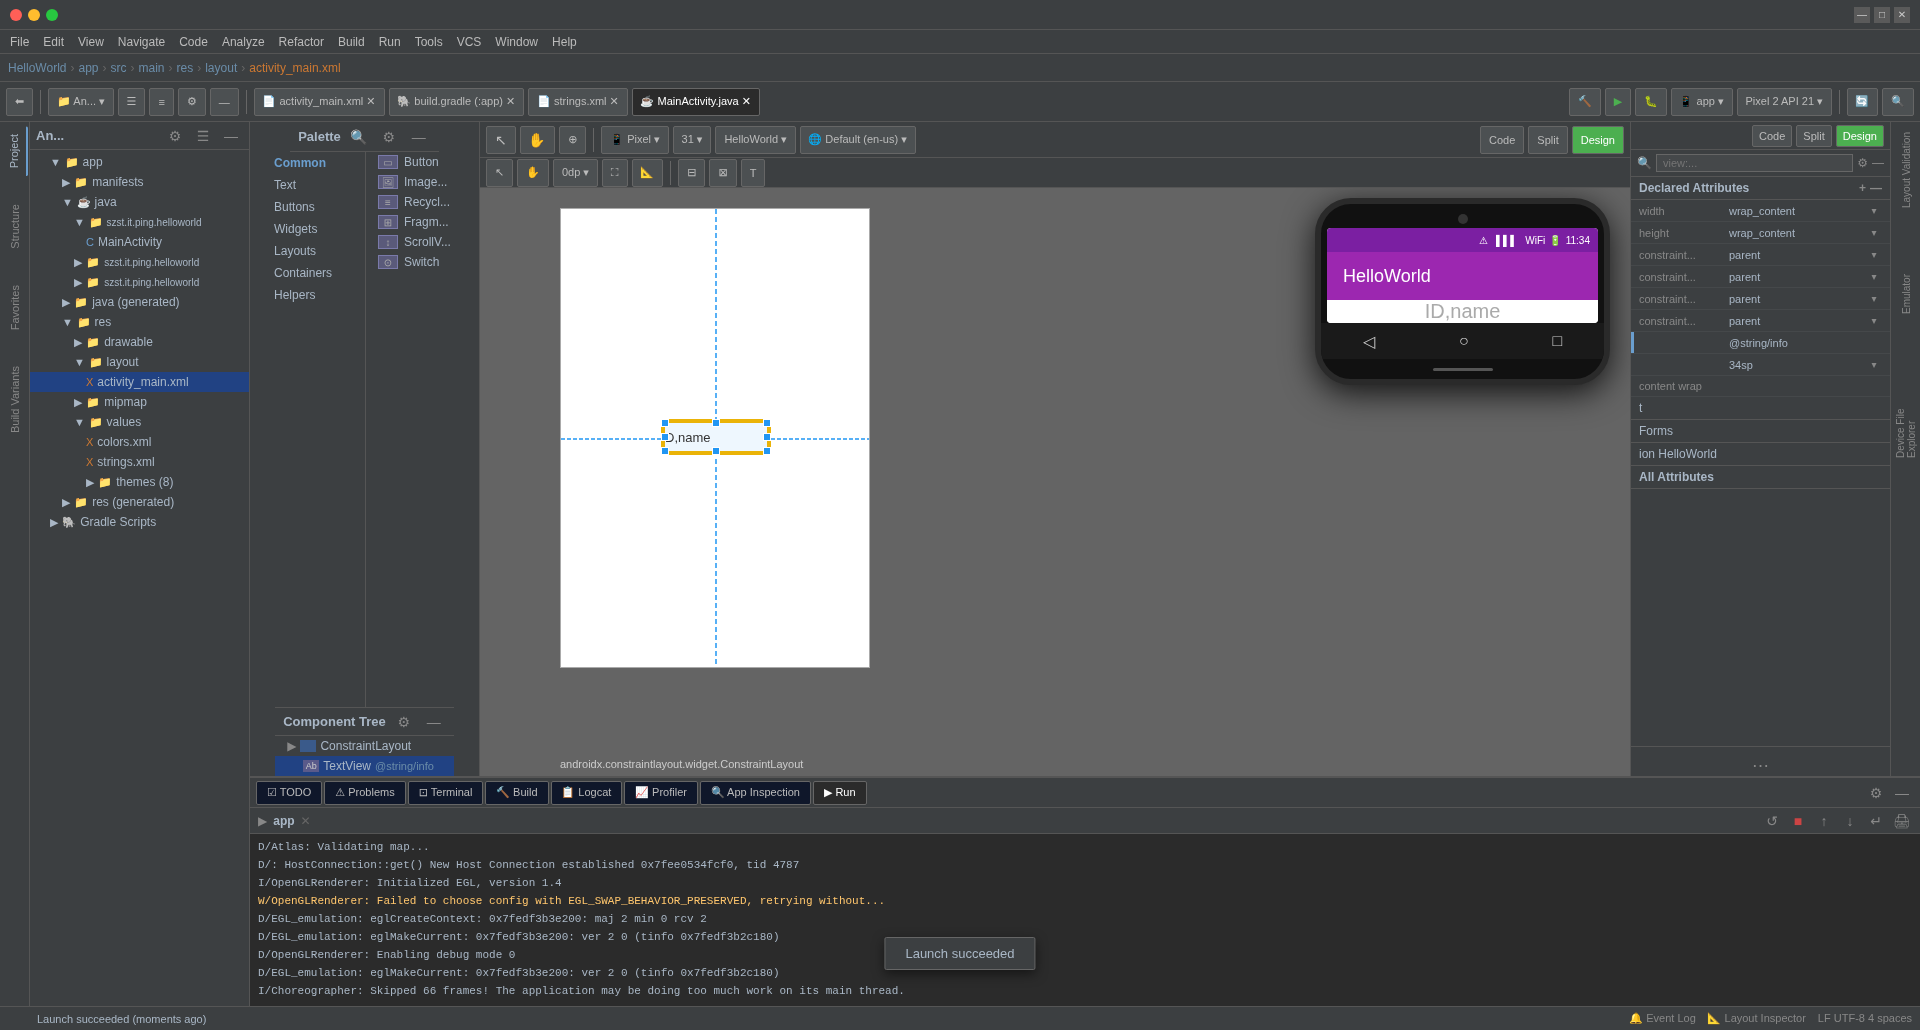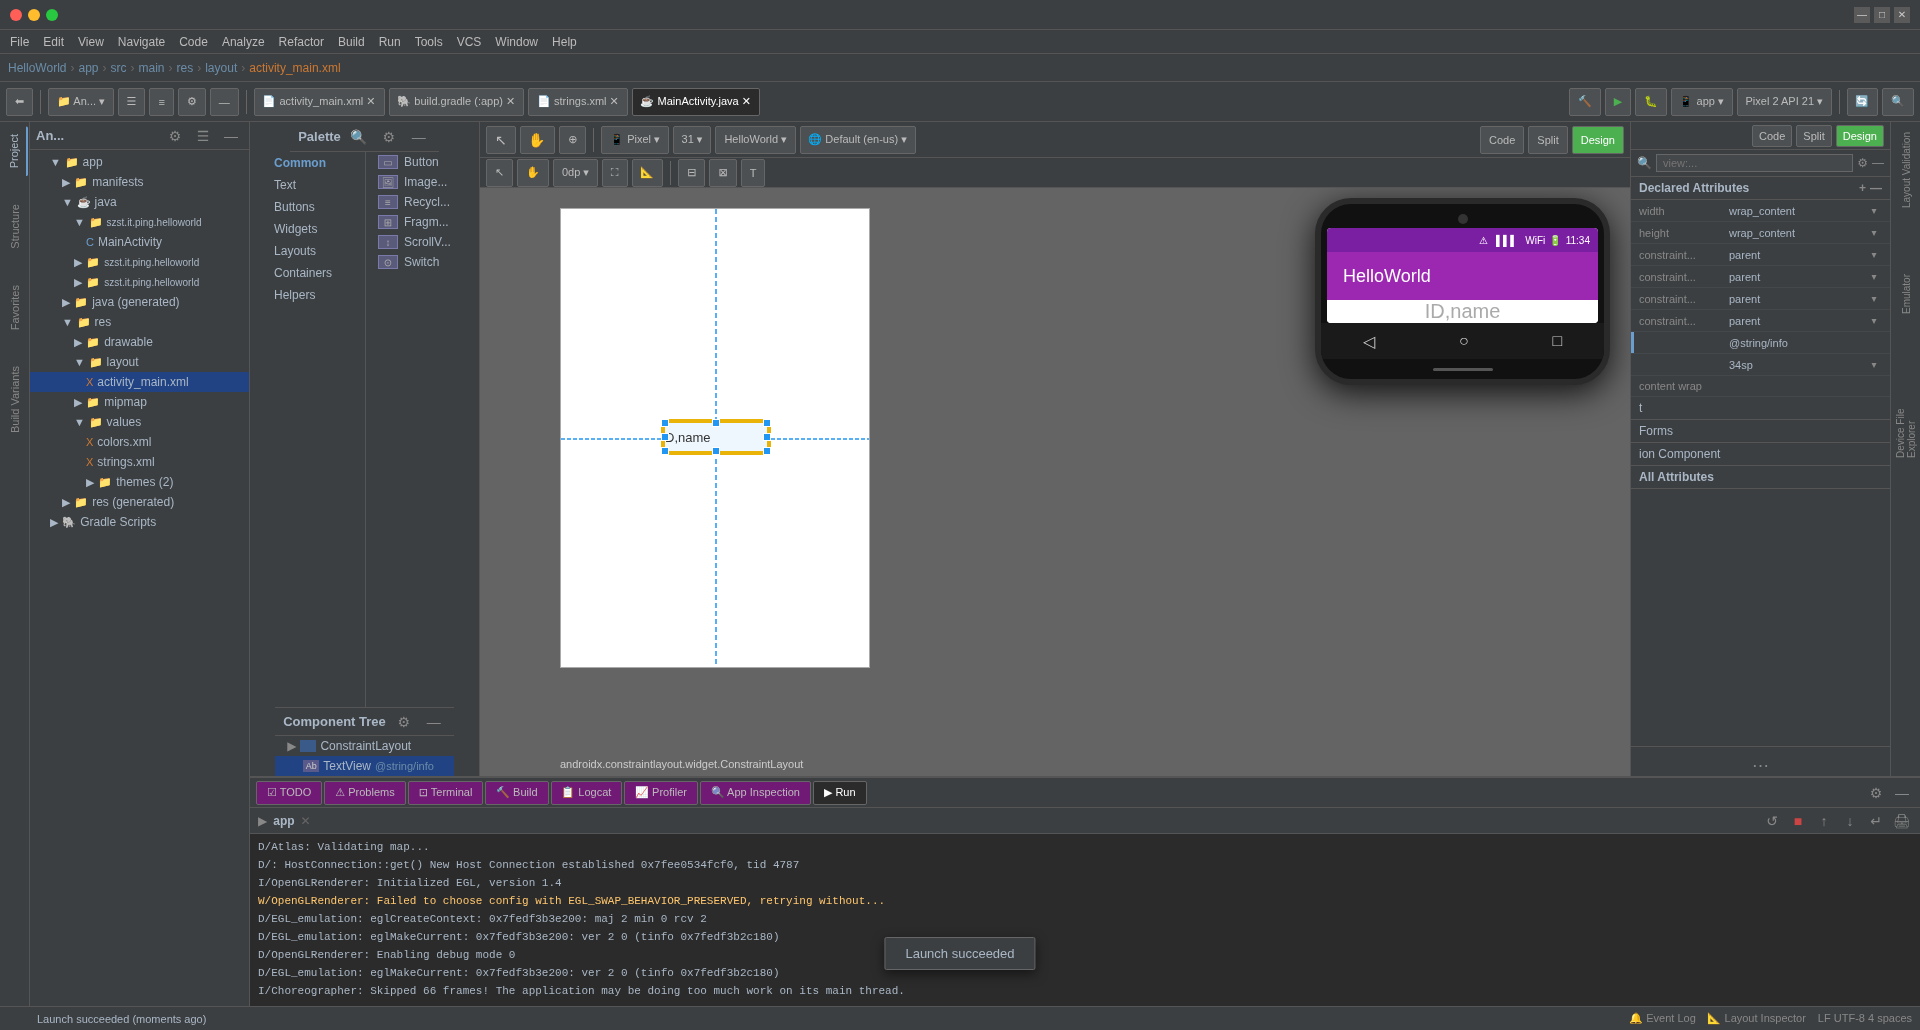--- a/index.html
+++ b/index.html
@@ -256,21 +256,21 @@
       background: #3c3f41;
       display: flex;
       align-items: center;
       padding: 0 6px;
       border-bottom: 1px solid #555;
       gap: 2px;
     }
     .run-tab {
       height: 24px;
       padding: 0 10px;
-      background: #701a75;
+      background: #0f172a;
       border: 1px solid #666;
       border-radius: 2px;
       color: #bbb;
       font-size: 11px;
       cursor: pointer;
       display: flex;
       align-items: center;
       gap: 4px;
     }
     .run-tab.active { background: #2b2b2b; color: #fff; }
@@ -676,21 +676,21 @@
             <span class="icon xml-icon">X</span>
             <span>strings.xml</span>
         </div>
         <div class="tree-item">
           <span class="indent"></span>
             <span class="indent"></span>
             <span class="indent"></span>
             <span class="indent"></span>
             <span class="icon">▶</span>
             <span class="icon folder-icon">📁</span>
-            <span>themes (2)</span>
+            <span>themes (8)</span>
         </div>
         <div class="tree-item">
           <span class="indent"></span>
             <span class="indent"></span>
             <span class="icon">▶</span>
             <span class="icon" style="color:#888;">📁</span>
             <span>res (generated)</span>
         </div>
         <div class="tree-item">
           <span class="indent"></span>
@@ -935,21 +935,21 @@
             <span class="attr-value">34sp</span>
             <span class="attr-dropdown">▾</span>
           </div>
 
           <div style="padding:4px 8px; font-size:11px; color:#888; border-bottom:1px solid #45484a;">
             <span>content wrap</span>
           </div>
 
           <div style="padding:4px 8px; font-size:12px; color:#a9b7c6; border-bottom:1px solid #555; cursor:pointer;">t</div>
           <div style="padding:4px 8px; font-size:12px; color:#a9b7c6; border-bottom:1px solid #555; cursor:pointer;">Forms</div>
-          <div style="padding:4px 8px; font-size:12px; color:#a9b7c6; border-bottom:1px solid #555; cursor:pointer;">ion Component</div>
+          <div style="padding:4px 8px; font-size:12px; color:#a9b7c6; border-bottom:1px solid #555; cursor:pointer;">ion HelloWorld</div>
           <div style="padding:4px 8px; font-size:12px; color:#a9b7c6; border-bottom:1px solid #555; cursor:pointer; font-weight:bold;">All Attributes</div>
           <div style="flex:1;"></div>
 
           <div style="padding:4px 8px; border-top:1px solid #555; color:#888; font-size:18px; cursor:pointer; text-align:center;">…</div>
         </div>
 
         <div id="right-strip" style="width:30px; background:#3c3f41; border-left:1px solid #555; display:flex; flex-direction:column; align-items:center; gap:4px; padding-top:8px;">
           <div class="right-strip-icon" style="color:#888; font-size:10px; writing-mode:vertical-rl; transform:rotate(180deg);">Layout Validation</div>
           <div class="right-strip-icon" style="color:#888; font-size:10px; margin-top:40px;">Emulator</div>
           <div class="right-strip-icon" style="color:#888; font-size:10px; margin-top:40px;">Device File Explorer</div>

